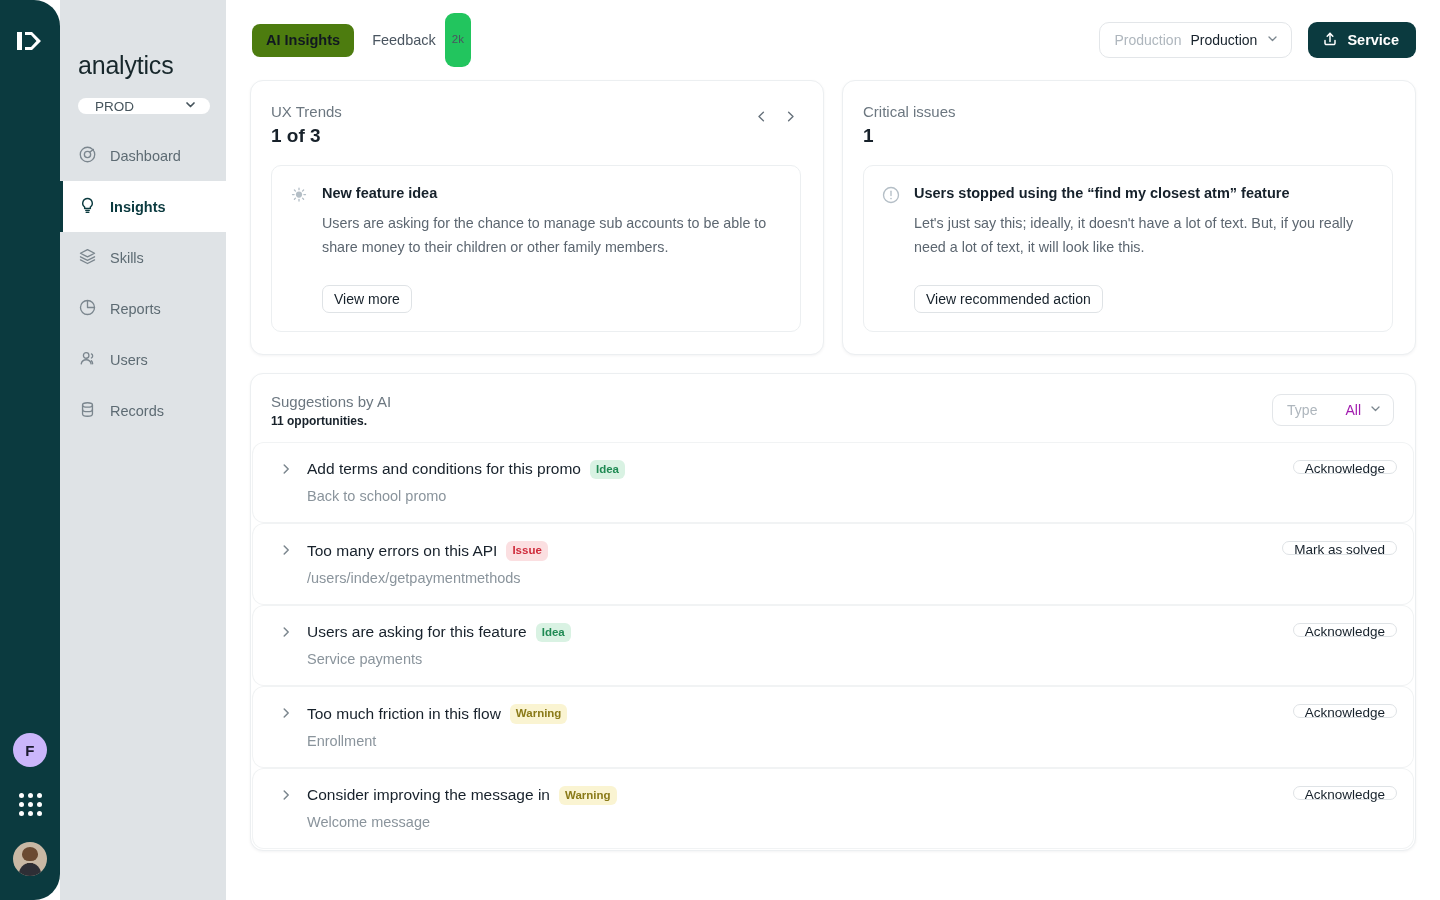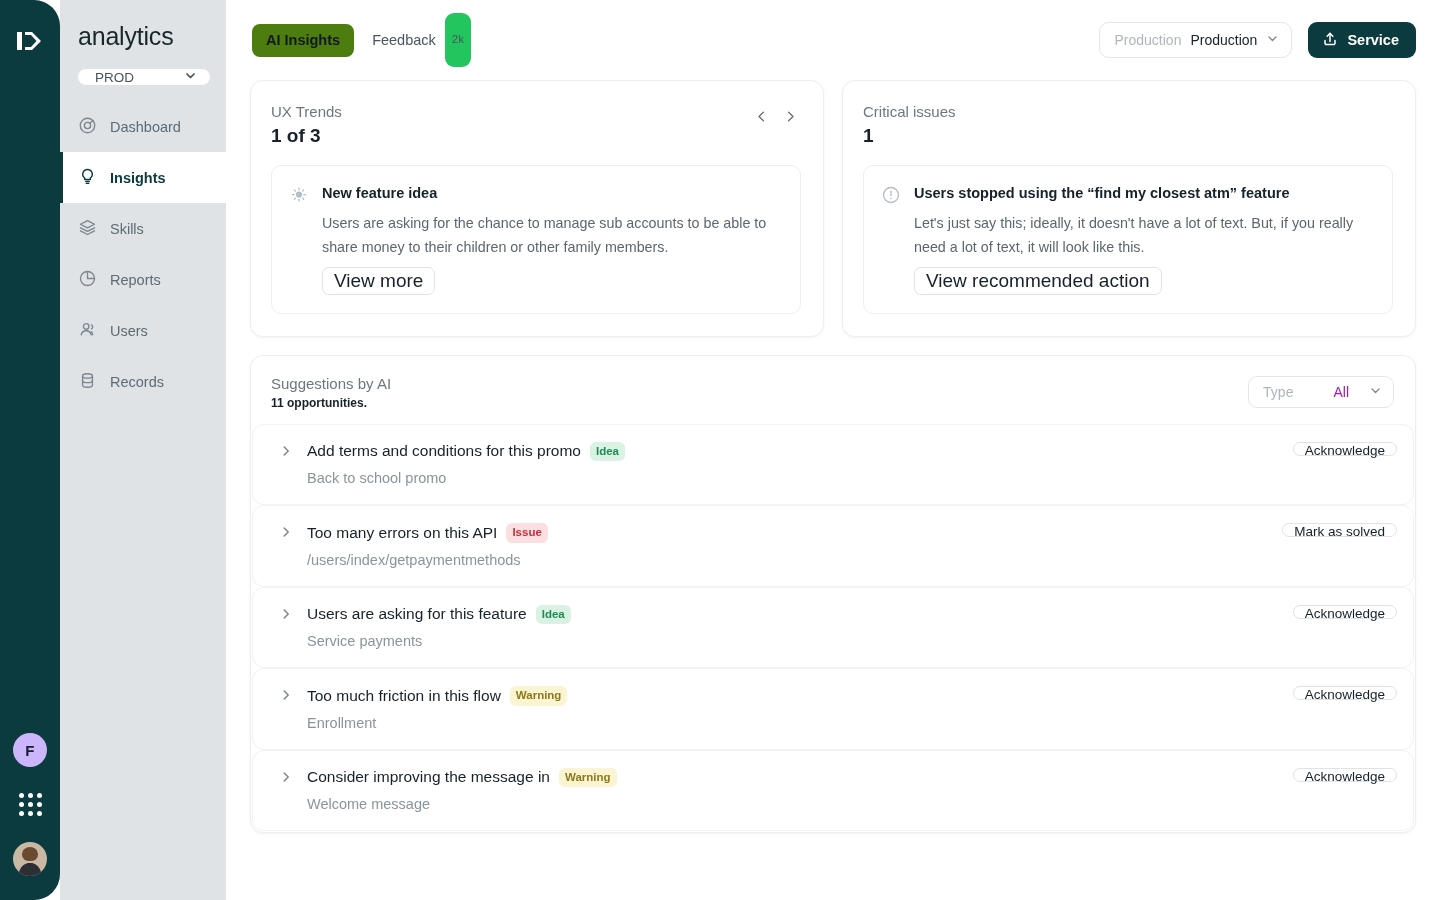--- a/index.html
+++ b/index.html
@@ -91,20 +91,21 @@
     padding-top: 16px;
     position: relative;
     z-index: 1;
   }
   .brand {
     font-size: 25px;
     color: #17272b;
     font-weight: 400;
     padding: 6px 0 0 18px;
     letter-spacing: -0.2px;
+    margin-top: 29px;
   }
   .env-select {
     margin: 18px 16px 0 18px;
     height: 16px;
     background: #ffffff;
     border-radius: 16px;
     display: flex;
     align-items: center;
     justify-content: space-between;
     padding: 0 13px 0 17px;
@@ -222,26 +223,26 @@
     border: 1px solid #eceff1;
     border-radius: 10px;
     padding: 18px 18px 18px 17px;
     display: flex;
     gap: 13px;
   }
   .inner-icon { flex: 0 0 auto; padding-top: 1px; }
   .inner-title { font-size: 14.5px; color: #16212b; font-weight: bold; line-height: 1.35; }
   .inner-body { font-size: 14.3px; color: #5c6670; line-height: 1.68; margin-top: 7px; }
   .btn-outline {
-    margin-top: 8px;
+    margin-top: 26px;
     height: 28px;
     border: 1px solid #dfe3e6;
     background: #fff;
     border-radius: 7px;
-    font-size: 19px;
+    font-size: 14px;
     color: #16212b;
     padding: 0 11px;
     cursor: pointer;
     font-family: inherit;
   }
 
   
   .sug {
     margin-top: 18px;
     background: #ffffff;
@@ -254,21 +255,21 @@
     display: flex; align-items: center;
     padding: 19px 21px 15px 20px;
   }
   .sug-title { font-size: 15px; color: #6c7780; }
   .sug-count { font-size: 12px; color: #17212a; font-weight: bold; margin-top: 4px; }
   .type-pill {
     margin-left: auto;
     height: 32px;
     border: 1px solid #e3e6e9;
     border-radius: 9px;
-    display: flex; align-items: center; gap: 20px;
+    display: flex; align-items: center; gap: 8px;
     padding: 0 11px 0 14px;
     font-size: 14px;
     cursor: pointer;
     background: #fff;
   }
   .type-pill .lbl { color: #aeb6bd; }
   .type-pill .val { color: #a21caf; margin-left: 20px; }
 
   .sug-rows { padding: 0 2px 2px 2px; }
   .sug-row {

